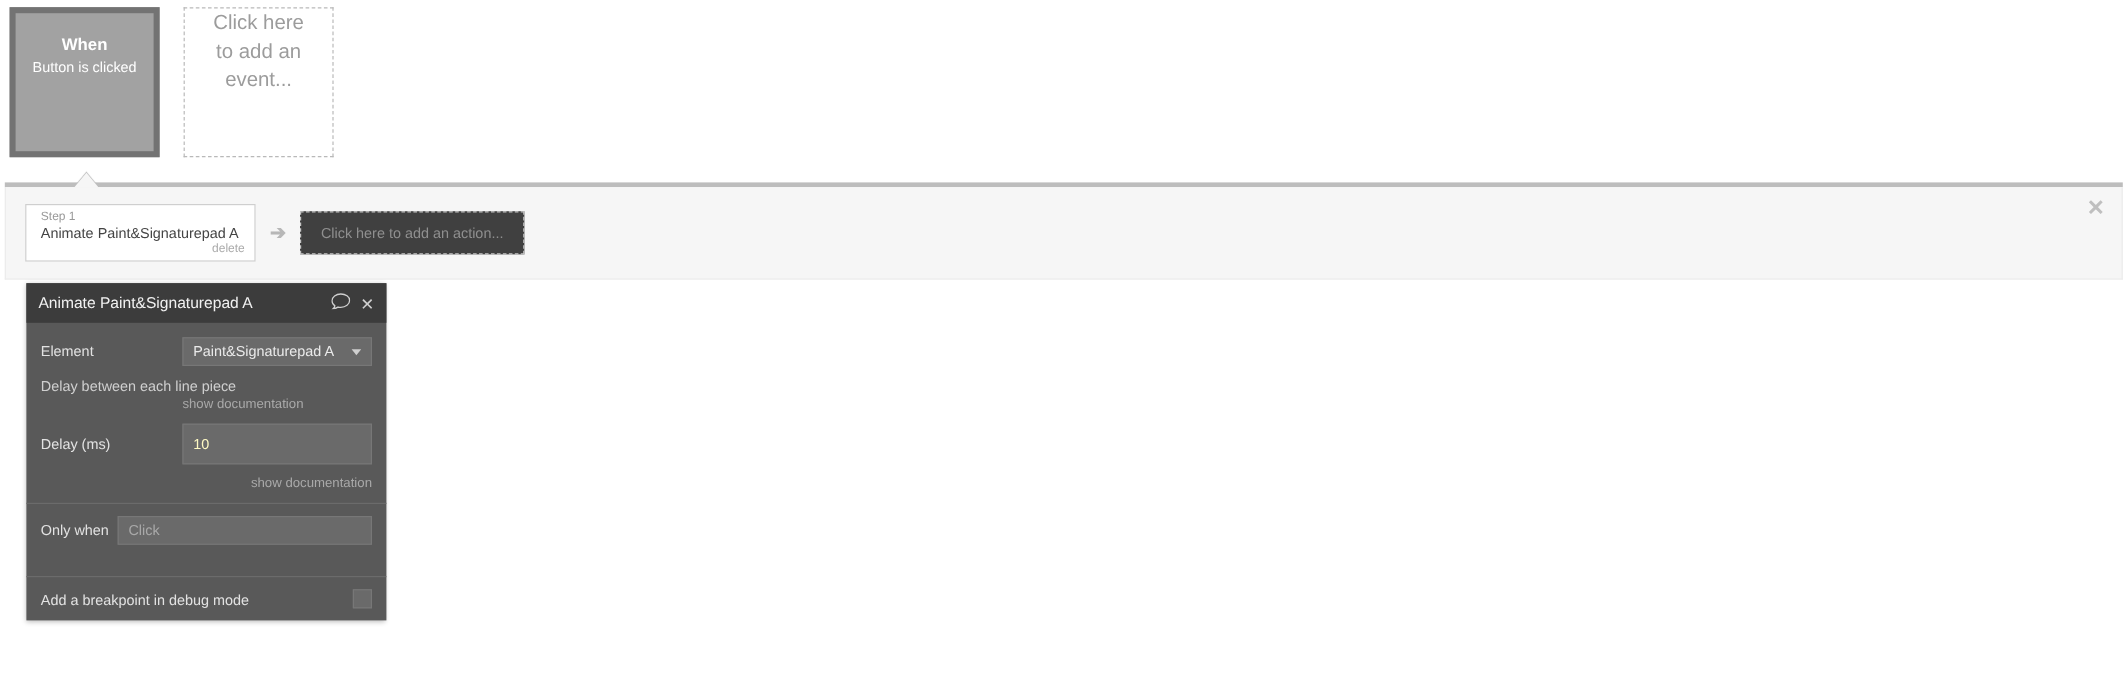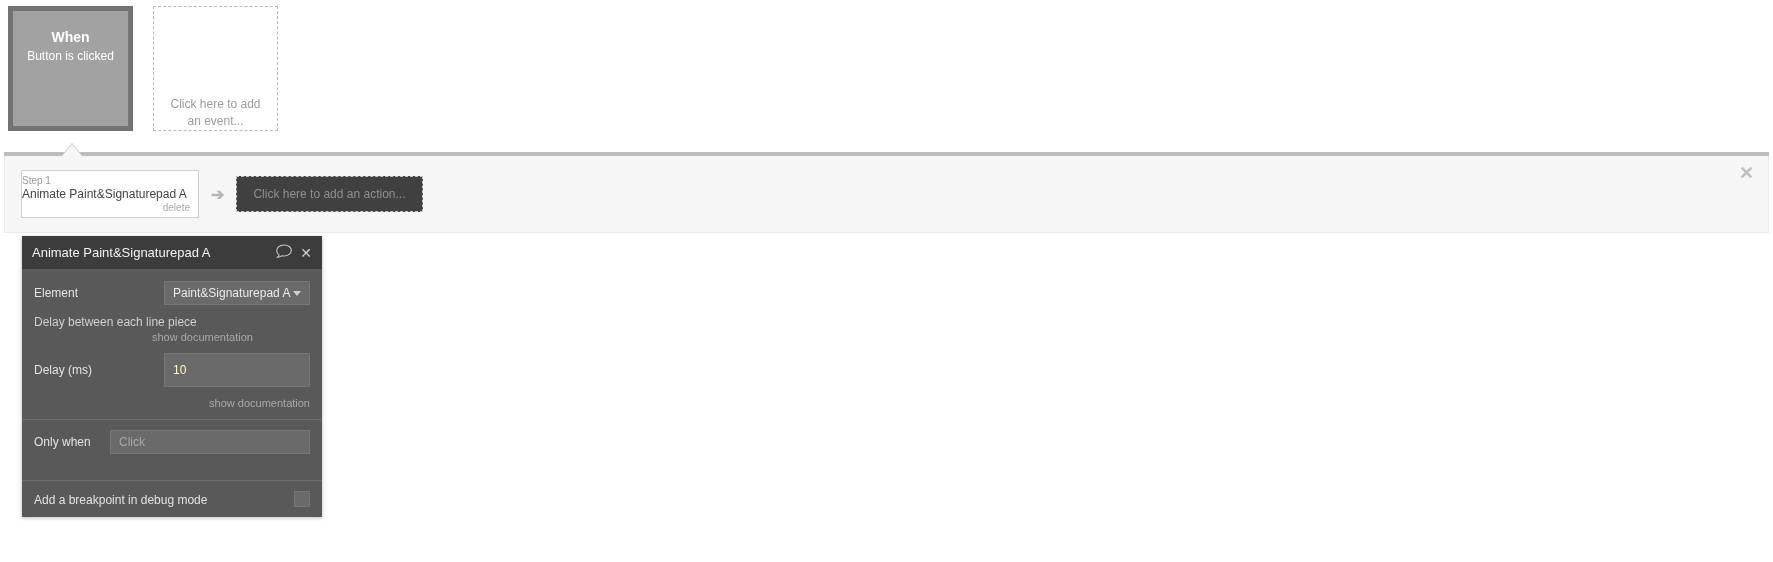--- a/index.html
+++ b/index.html
@@ -36,23 +36,23 @@
     border: 5px solid #737373;
     color: #ffffff;
   }
   .event-card.selected .when-label { font-weight: 600; font-size: 14px; }
   .event-card.selected .condition-label { font-size: 12px; margin-top: 4px; }
 
   .event-card.add {
     background: #ffffff;
     border: 1px dashed #b9b9b9;
     color: #9c9c9c;
-    font-size: 12px;
+    font-size: 17px;
     line-height: 1.4;
-    justify-content: flex-end;
+    justify-content: flex-start;
     padding: 0 16px;
     cursor: pointer;
   }
 
   
   .triangle-wrap {
     position: absolute;
     left: 62px;
     top: 144px;
     width: 20px;
@@ -87,22 +87,22 @@
     padding: 14px 16px;
     display: flex;
     align-items: center;
     gap: 12px;
     min-height: 70px;
   }
 
   .step-card {
     background: #ffffff;
     border: 1px solid #cfcfcf;
-    width: 178px;
-    padding: 4px 8px 4px 0;
+    width: 192px;
+    padding: 4px 8px 4px 12px;
     font-size: 12px;
     position: relative;
   }
   .step-card .step-no { color: #999; font-size: 10px; }
   .step-card .step-title { color: #444; font-size: 12px; margin-top: 1px;}
   .step-card .step-delete { color: #aaa; font-size: 10px; text-align: right; margin-top: 1px; cursor: pointer;}
 
   .arrow-icon {
     color: #b7b7b7;
     font-size: 16px;
@@ -153,21 +153,20 @@
     margin-left: 8px;
     cursor: pointer;
   }
 
   .prop-body { padding: 12px 12px 6px 12px; }
 
   .prop-row {
     display: flex;
     align-items: center;
     margin-bottom: 10px;
-    gap: 12px;
   }
   .prop-row .label { width: 118px; color: #e2e2e2; font-size: 12px; }
   .prop-row .control { flex: 1; }
 
   .dropdown {
     background: #6a6a6a;
     border: 1px solid #777;
     height: 24px;
     display: flex;
     align-items: center;

